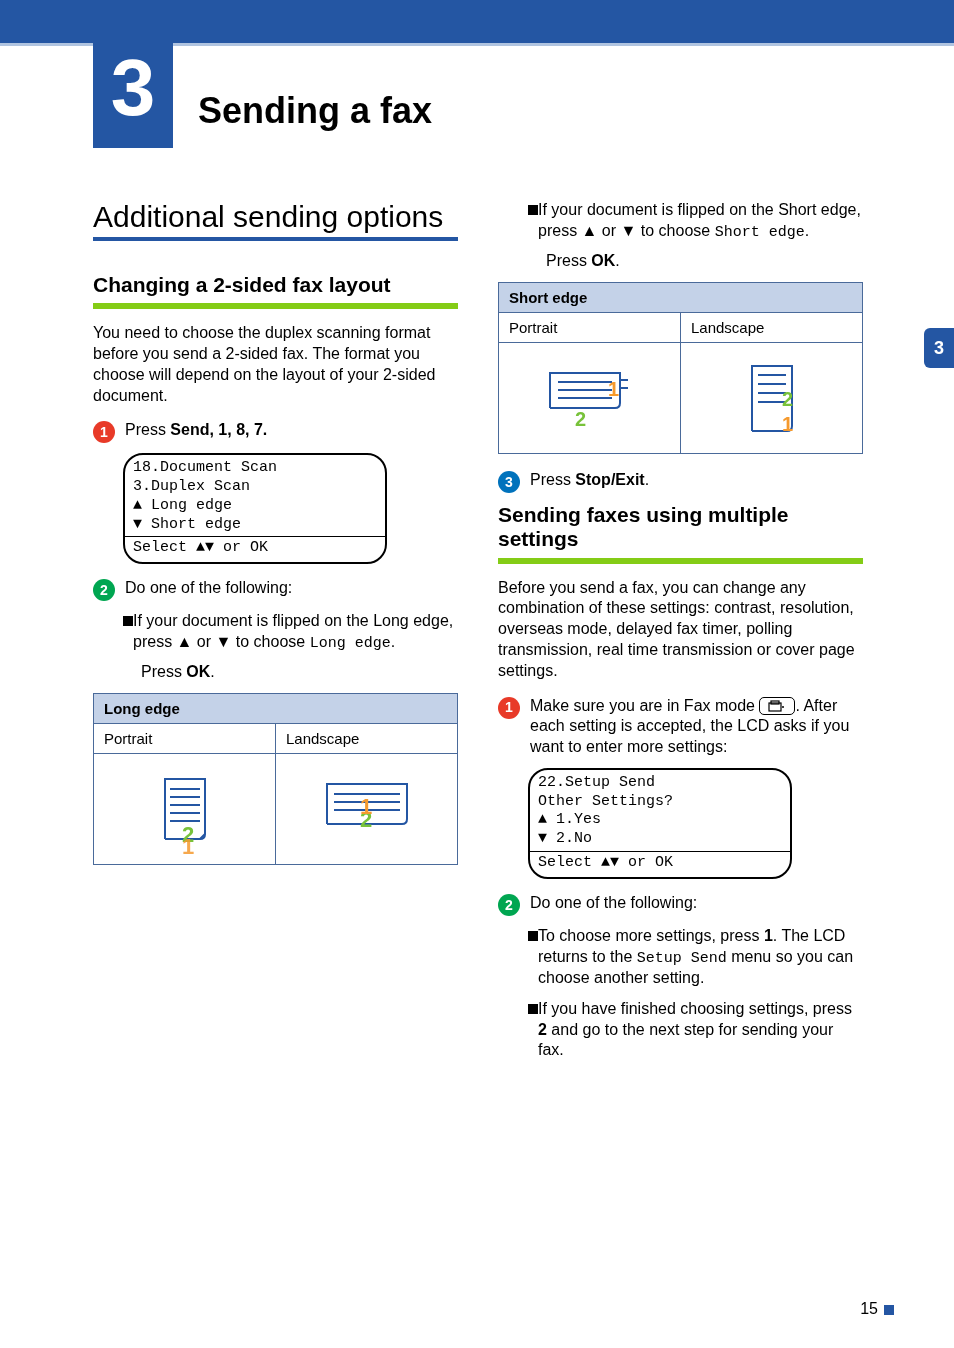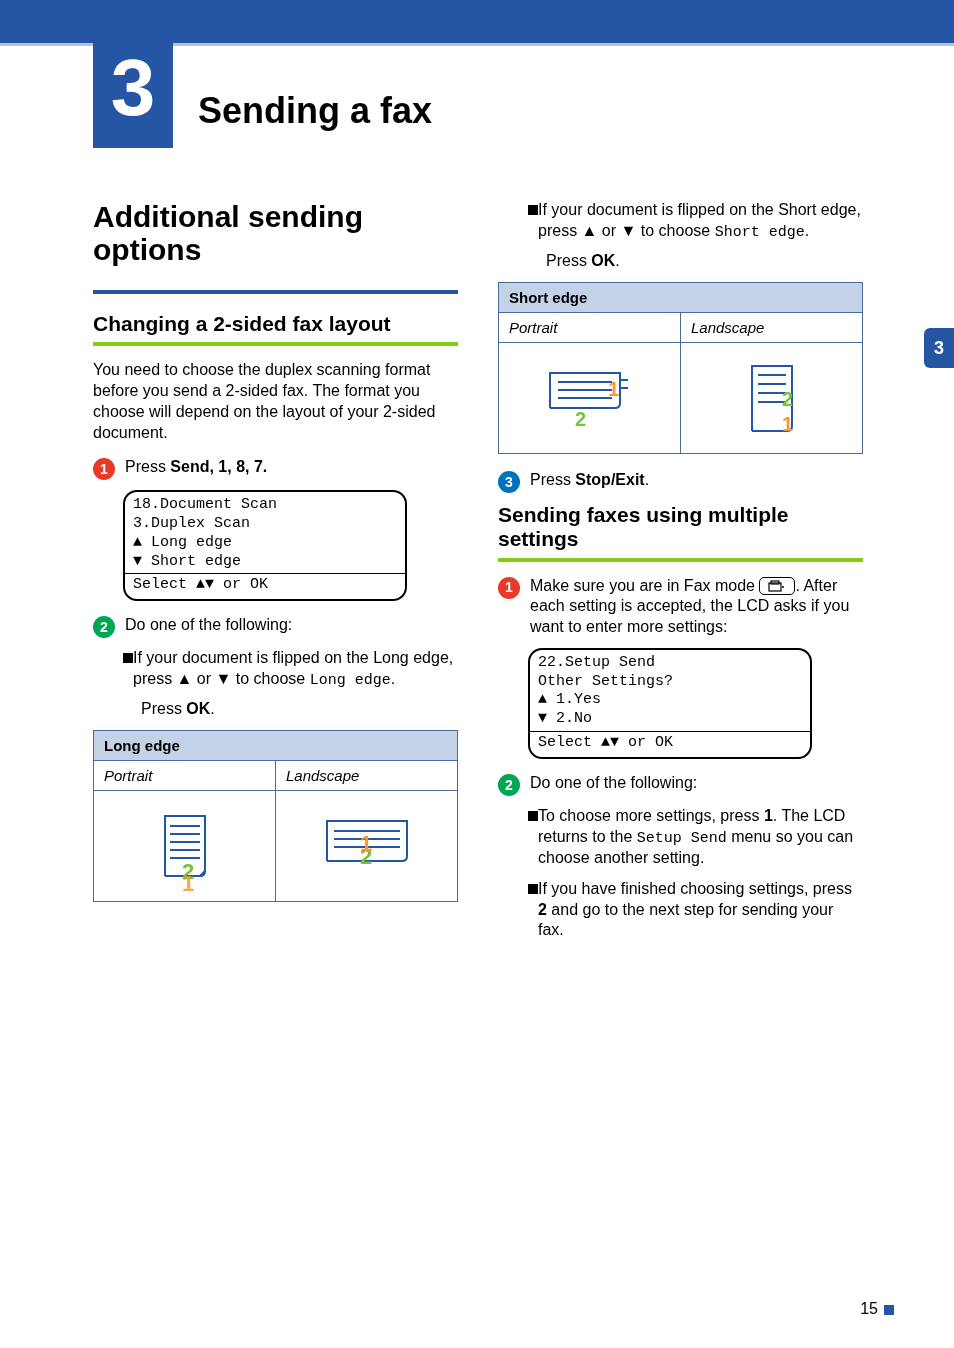--- a/index.html
+++ b/index.html
@@ -60,30 +60,30 @@
     position: absolute;
     top: 200px;
     left: 93px;
     width: 770px;
     display: flex;
     gap: 40px;
   }
   .col { width: 365px; }
   h1.section {
     font-size: 30px;
-    font-weight: bold;
+    font-weight: normal;
     line-height: 1.1;
     border-bottom: 4px solid #2456a3;
-    padding-bottom: 24px;
-    margin-bottom: 18px;
+    padding-bottom: 4px;
+    margin-bottom: 32px;
   }
   h2.subsection {
     font-size: 21px;
     font-weight: bold;
-    border-bottom: 4px solid #84cc16;
+    border-bottom: 6px solid #84cc16;
     padding-bottom: 6px;
     margin-bottom: 14px;
     margin-top: 10px;
     line-height: 1.15;
   }
   p.body {
     font-size: 16px;
     line-height: 1.3;
     margin-bottom: 14px;
   }
@@ -127,44 +127,43 @@
   }
   .bullet-item .txt { flex: 1; }
   .press-ok {
     margin-left: 48px;
     font-size: 16px;
     margin-bottom: 12px;
   }
   .mono { font-family: "Courier New", monospace; font-size: 15px; }
   .lcd {
     border: 2px solid #000;
-    border-radius: 14px;
+    border-radius: 20px;
     padding: 4px 8px;
     font-family: "Courier New", monospace;
     font-size: 15px;
     line-height: 1.25;
     margin: 8px 0 14px 30px;
-    width: 284px;
+    width: 264px;
   }
   .lcd hr { border: none; border-top: 1px solid #000; margin: 2px -8px; }
   .edge-table {
     border: 1px solid #4a6a9a;
     width: 100%;
     margin-bottom: 16px;
   }
   .edge-table .hdr {
     background: #c4d2e8;
     padding: 6px 10px;
     font-weight: bold;
     font-size: 15px;
     border-bottom: 1px solid #4a6a9a;
   }
   .edge-table .row1 {
     display: flex;
-    font-style: italic;
   }
   .edge-table .cell-label {
     flex: 1;
     padding: 6px 10px;
     font-size: 15px;
     border-bottom: 1px solid #4a6a9a;
   }
   .edge-table .cell-label:first-child { border-right: 1px solid #4a6a9a; }
   .edge-table .row2 {
     display: flex;
@@ -337,20 +336,21 @@
     </div>
 
     <div class="step">
       <div class="step-bullet b3">3</div>
       <div class="step-content">
         <span>Press </span><b>Stop/Exit</b><span>.</span>
       </div>
     </div>
 
     <h2 class="subsection">Sending faxes using multiple settings</h2>
+    <p class="body">Before you send a fax, you can change any combination of these settings: contrast, resolution, overseas mode, delayed fax timer, polling transmission, real time transmission or cover page settings.</p>
 
     <div class="step">
       <div class="step-bullet b1">1</div>
       <div class="step-content">
         <span>Make sure you are in Fax mode </span><span class="fax-icon"><svg width="18" height="12" viewBox="0 0 18 12">
               <rect x="1" y="3" width="12" height="8" fill="none" stroke="#000" stroke-width="1.2"></rect>
               <rect x="3" y="1" width="8" height="3" fill="none" stroke="#000" stroke-width="1.2"></rect>
               <circle cx="15" cy="7" r="1" fill="#000"></circle>
             </svg></span><span>. After each setting is accepted, the LCD asks if you want to enter more settings:</span>
       </div>

